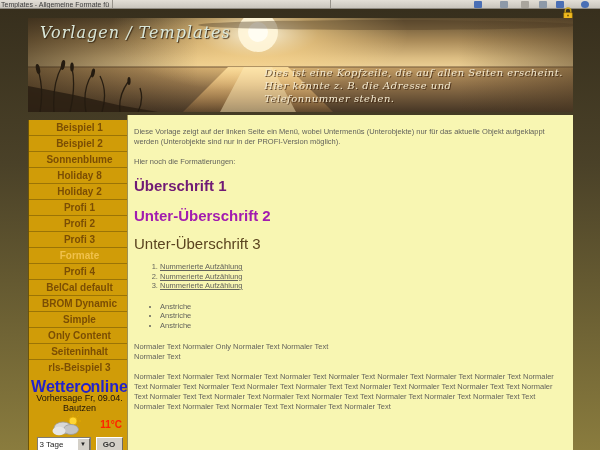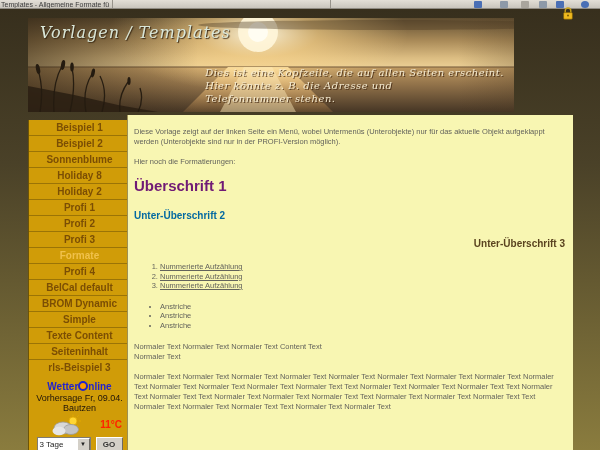--- a/index.html
+++ b/index.html
@@ -22,21 +22,21 @@
   .bar-icon { position:absolute; top:1px; width:8px; height:7px; border-radius:1px; }
   
   .page {
     position:absolute; top:9px; left:0; right:0; bottom:0;
     background:linear-gradient(#372f1d,#42392 4,#8a7c3e);
     background:linear-gradient(#372f1d 0%, #4a4128 35%, #8a7c3e 100%);
   }
   
   .lock { position:absolute; top:-2px; right:26px; width:12px; height:13px; }
   
-  .header { position:absolute; left:28px; top:9px; width:486px; height:94px; overflow:hidden; }
+  .header { position:absolute; left:28px; top:9px; width:545px; height:94px; overflow:hidden; }
   .header svg.scene { position:absolute; left:0; top:0; width:545px; height:94px; }
   .header-title {
     position:absolute; left:12px; top:5px;
     font-family:"DejaVu Serif", serif; font-style:italic; font-size:16px; letter-spacing:1px;
     color:#d9e6d8; text-shadow:1px 1px 1px rgba(55,38,18,.95);
   }
   .header-tagline {
     position:absolute; right:10px; bottom:7px; text-align:left;
     font-family:"DejaVu Serif", serif; font-style:italic; font-size:10px; line-height:13px;
     color:#f3e9cf; text-shadow:1px 1px 0 rgba(60,35,15,.8); letter-spacing:.5px;
@@ -47,21 +47,21 @@
     background:#d09c08; border-left:1px solid #6e5406;
   }
   .menu-item {
     height:15px; line-height:15px; text-align:center;
     font-size:10px; font-weight:bold; color:#7b4e04; cursor:pointer;
   }
   .menu-item + .menu-item { border-top:1px solid #9b7406; height:16px; line-height:15px; }
   .menu-item.active { color:#f0c14b; }
   
   .weather { margin-top:5px; text-align:center; }
-  .wo-logo { font-size:10px; font-weight:bold; color:#2222cc; line-height:13px; letter-spacing:0; }
+  .wo-logo { font-size:16px; font-weight:bold; color:#2222cc; line-height:13px; letter-spacing:0; }
   .wo-o {
     display:inline-block; width:10px; height:10px; border-radius:50%;
     border:2px solid #2222cc; background:#ff9900; vertical-align:-1px;
   }
   .wo-line { font-size:9px; font-weight:normal; color:#20150a; line-height:10px; }
   .wo-row { height:22px; position:relative; margin-top:1px; }
   .wo-cloud { position:absolute; left:22px; top:0; }
   .wo-temp { position:absolute; right:8px; top:5px; font-size:10px; font-weight:bold; color:#ff2200; }
   .wo-controls { margin-top:1px; height:15px; display:flex; justify-content:center; gap:5px; }
   .wo-select {
@@ -80,22 +80,22 @@
   }
   
   .content {
     position:absolute; left:127px; top:106px; width:446px; bottom:0;
     background:#f8f6b2; border-left:1px solid rgba(80,60,10,.55);
     padding:12px 8px 0 6px;
     font-size:7.5px; line-height:10px; color:#63635c;
   }
   .content p { margin:0 0 10px 0; }
   .content h1 { font-size:15px; line-height:17px; color:#701a75; margin:9px 0 15px 0; font-weight:bold; }
-  .content h2 { font-size:10px; line-height:13px; color:#0369a1; margin:0 0 17px 0; font-weight:bold; }
-  .content h3 { font-size:10px;  line-height:10px; color:#5a431f; margin:0 0 13px 0; font-weight:bold;text-align:right; }
+  .content h2 { font-size:15px; line-height:13px; color:#a21caf; margin:0 0 17px 0; font-weight:bold; }
+  .content h3 { font-size:15px;  line-height:10px; color:#5a431f; margin:0 0 13px 0; font-weight:normal; }
   .content ol { margin:0 0 11px 0; padding-left:26px;text-decoration:underline; }
   .content ul { margin:0 0 12px 0; padding-left:26px; }
   .content li { line-height:9.5px; }
   .content ul li { list-style-type:disc; }
 </style>
 </head>
 <body>
 
 <div class="browser-bar">
   <span class="tab-title">Templates - Allgemeine Formate für Texte - ...</span>
@@ -193,21 +193,21 @@
     <div class="menu-item">Holiday 8</div>
     <div class="menu-item">Holiday 2</div>
     <div class="menu-item">Profi 1</div>
     <div class="menu-item">Profi 2</div>
     <div class="menu-item">Profi 3</div>
     <div class="menu-item active">Formate</div>
     <div class="menu-item">Profi 4</div>
     <div class="menu-item">BelCal default</div>
     <div class="menu-item">BROM Dynamic</div>
     <div class="menu-item">Simple</div>
-    <div class="menu-item">Texte Content</div>
+    <div class="menu-item">Only Content</div>
     <div class="menu-item">Seiteninhalt</div>
     <div class="menu-item">rls-Beispiel 3</div>
 
     <div class="weather">
       <div class="wo-logo"><span>Wetter</span><span class="wo-o"></span><span>nline</span></div>
       <div class="wo-line">Vorhersage Fr, 09.04.</div>
       <div class="wo-line">Bautzen</div>
       <div class="wo-row">
         <svg class="wo-cloud" width="34" height="22" viewBox="0 0 34 22">
           <circle cx="22" cy="7" r="4" fill="#ffd633" stroke="#e0a800" stroke-width="0.8"></circle>
@@ -242,16 +242,16 @@
     <ol>
       <li>Nummerierte Aufzählung</li>
       <li>Nummerierte Aufzählung</li>
       <li>Nummerierte Aufzählung</li>
     </ol>
     <ul>
       <li>Anstriche</li>
       <li>Anstriche</li>
       <li>Anstriche</li>
     </ul>
-    <p><span>Normaler Text Normaler Text Normaler Text Content Text</span><br><span>Normaler Text</span></p>
+    <p><span>Normaler Text Normaler Only Normaler Text Normaler Text</span><br><span>Normaler Text</span></p>
     <p>Normaler Text Normaler Text Normaler Text Normaler Text Normaler Text Normaler Text Normaler Text Normaler Text Normaler Text Normaler Text Normaler Text Normaler Text Normaler Text Text Normaler Text Normaler Text Normaler Text Text Normaler Text Normaler Text Text Normaler Text Normaler Text Normaler Text Text Normaler Text Normaler Text Normaler Text Text Normaler Text Normaler Text Normaler Text Text Normaler Text Normaler Text</p>
   </main>
 </div>
 
 </body></html>

